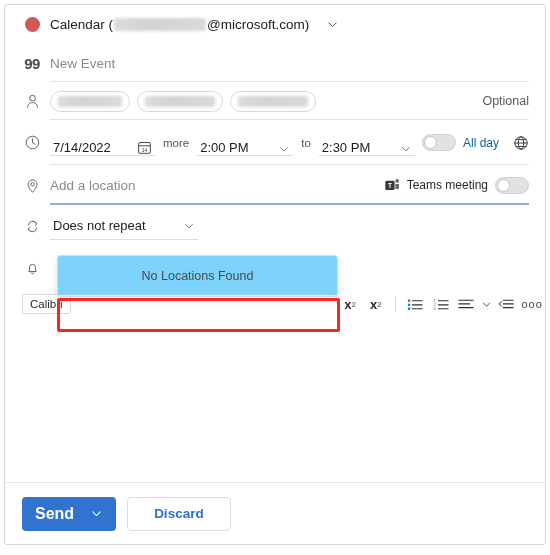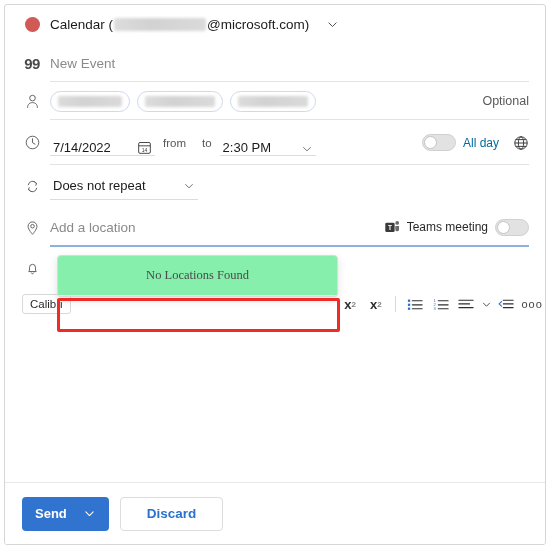--- a/index.html
+++ b/index.html
@@ -205,27 +205,26 @@
   }
   .sup, .sub { font-size: 13px; font-weight: 600; }
   .sup sup, .sub sub { font-size: 8px; color: #7f7f7f; font-weight: 600; }
   .dots { letter-spacing: 1px; font-size: 11px; color: #444; }
 
   
   .loc-dropdown {
     position: absolute;
     left: 52px; top: 250px;
     width: 281px;
-    background: #86efac;
+    background: #7dd3fc;
     border: 1px solid #dadada;
     border-radius: 4px;
     box-shadow: 0 3px 9px rgba(0,0,0,0.12);
     z-index: 30;
     overflow: hidden;
-    font-family: Liberation Serif, serif;
   }
   .dd-empty {
     height: 40px;
     display: flex;
     align-items: center;
     justify-content: center;
     font-size: 12.5px;
     color: #4a4a4a;
     border-bottom: 1px solid #ececec;
   }
@@ -262,21 +261,21 @@
     padding-left: 17px;
     gap: 11px;
     background: #fff;
   }
   .btn-send {
     height: 34px;
     background: #3174cf;
     color: #fff;
     border: none;
     border-radius: 4px;
-    font-size: 13px;
+    font-size: 16px;
     font-weight: bold;
     font-family: "Liberation Sans", sans-serif;
     display: flex;
     align-items: center;
     padding: 0 13px;
     gap: 16px;
     cursor: pointer;
   }
   .btn-discard {
     height: 34px;
@@ -353,22 +352,30 @@
       <span>7/14/2022</span>
       <span style="display:flex;margin-left:10px;">
         <svg width="15" height="15" viewBox="0 0 18 18">
           <rect x="2" y="3" width="14" height="13" rx="1.6" stroke="#3a3a3a" stroke-width="1.1" fill="none"></rect>
           <path d="M2 7 H16" stroke="#3a3a3a" stroke-width="1.1"></path>
           <text x="9" y="14" font-size="6" fill="#3a3a3a" text-anchor="middle" font-family="Liberation Sans, sans-serif">14</text>
         </svg>
       </span>
     </span>
 
-    <span class="lbl-sm">from</span>
-
+    <span class="lbl-sm">more</span>
+
+    <span class="field time-field">
+      <span>2:00 PM</span>
+      <span class="chev">
+        <svg width="12" height="12" viewBox="0 0 16 16">
+            <path d="M3.5 6 L8 10.5 L12.5 6" stroke="currentColor" stroke-width="1.1" fill="none" stroke-linecap="round" stroke-linejoin="round"></path>
+          </svg>
+      </span>
+    </span>
 
     <span class="lbl-sm">to</span>
 
     <span class="field time-field">
       <span>2:30 PM</span>
       <span class="chev">
         <svg width="12" height="12" viewBox="0 0 16 16">
             <path d="M3.5 6 L8 10.5 L12.5 6" stroke="currentColor" stroke-width="1.1" fill="none" stroke-linecap="round" stroke-linejoin="round"></path>
           </svg>
       </span>
@@ -383,39 +390,20 @@
         <svg width="16" height="16" viewBox="0 0 18 18">
           <circle cx="9" cy="9" r="7" stroke="currentColor" stroke-width="1.1" fill="none"></circle>
           <ellipse cx="9" cy="9" rx="3" ry="7" stroke="currentColor" stroke-width="1.1" fill="none"></ellipse>
           <path d="M2 9 H16 M3 5.2 H15 M3 12.8 H15" stroke="currentColor" stroke-width="1.1" fill="none"></path>
         </svg>
       </span>
     </span>
     <span class="underline"></span>
   </div>
 
-  <div class="row rep-row">
-    <span class="rail-icon">
-      <svg width="17" height="17" viewBox="0 0 20 20">
-        <path d="M5 8 A5.2 5.2 0 0 1 14.5 6.2" stroke="currentColor" stroke-width="1.1" fill="none" stroke-linecap="round"></path>
-        <path d="M15 12 A5.2 5.2 0 0 1 5.5 13.8" stroke="currentColor" stroke-width="1.1" fill="none" stroke-linecap="round"></path>
-        <path d="M12.6 5.1 L14.8 6.3 L13.9 8.6" stroke="currentColor" stroke-width="1.1" fill="none" stroke-linecap="round" stroke-linejoin="round"></path>
-        <path d="M7.4 14.9 L5.2 13.7 L6.1 11.4" stroke="currentColor" stroke-width="1.1" fill="none" stroke-linecap="round" stroke-linejoin="round"></path>
-      </svg>
-    </span>
-    <span class="rep-field">
-      <span>Does not repeat</span>
-      <span class="chev">
-        <svg width="12" height="12" viewBox="0 0 16 16">
-            <path d="M3.5 6 L8 10.5 L12.5 6" stroke="currentColor" stroke-width="1.1" fill="none" stroke-linecap="round" stroke-linejoin="round"></path>
-          </svg>
-      </span>
-    </span>
-  </div>
-
   <div class="row loc-row">
     <span class="rail-icon">
       <svg width="17" height="17" viewBox="0 0 20 20">
         <path d="M10 18 C10 18 15.2 12.4 15.2 8.6 A5.2 5.2 0 0 0 4.8 8.6 C4.8 12.4 10 18 10 18 Z" stroke="currentColor" stroke-width="1.1" fill="none" stroke-linejoin="round"></path>
         <circle cx="10" cy="8.5" r="2.1" stroke="currentColor" stroke-width="1.1" fill="none"></circle>
       </svg>
     </span>
     <span class="loc-ph">Add a location</span>
     <span class="teams-wrap">
       <span style="display:flex;">
@@ -425,20 +413,39 @@
           <circle cx="15.5" cy="4.2" r="2.2" fill="#6b6b6b"></circle>
           <path d="M13.3 7.8 h4.4 v4.1 a2.2 2.2 0 0 1 -2.2 2.2 a2.2 2.2 0 0 1 -2.2 -2.2 z" fill="#6b6b6b"></path>
         </svg>
       </span>
       <span class="teams-lbl">Teams meeting</span>
       <span class="toggle">
           <span class="knob"></span>
         </span>
     </span>
     <span class="loc-underline"></span>
+  </div>
+
+  <div class="row rep-row">
+    <span class="rail-icon">
+      <svg width="17" height="17" viewBox="0 0 20 20">
+        <path d="M5 8 A5.2 5.2 0 0 1 14.5 6.2" stroke="currentColor" stroke-width="1.1" fill="none" stroke-linecap="round"></path>
+        <path d="M15 12 A5.2 5.2 0 0 1 5.5 13.8" stroke="currentColor" stroke-width="1.1" fill="none" stroke-linecap="round"></path>
+        <path d="M12.6 5.1 L14.8 6.3 L13.9 8.6" stroke="currentColor" stroke-width="1.1" fill="none" stroke-linecap="round" stroke-linejoin="round"></path>
+        <path d="M7.4 14.9 L5.2 13.7 L6.1 11.4" stroke="currentColor" stroke-width="1.1" fill="none" stroke-linecap="round" stroke-linejoin="round"></path>
+      </svg>
+    </span>
+    <span class="rep-field">
+      <span>Does not repeat</span>
+      <span class="chev">
+        <svg width="12" height="12" viewBox="0 0 16 16">
+            <path d="M3.5 6 L8 10.5 L12.5 6" stroke="currentColor" stroke-width="1.1" fill="none" stroke-linecap="round" stroke-linejoin="round"></path>
+          </svg>
+      </span>
+    </span>
   </div>
 
   <div class="row rem-row">
     <span class="rail-icon">
       <svg width="17" height="17" viewBox="0 0 20 20">
         <path d="M5.6 13.6 C5.6 13.6 6.5 12.6 6.5 10.6 V8.6 A3.5 3.5 0 0 1 13.5 8.6 V10.6 C13.5 12.6 14.4 13.6 14.4 13.6 Z" stroke="currentColor" stroke-width="1.1" fill="none" stroke-linejoin="round"></path>
         <path d="M8.6 15.2 A1.5 1.5 0 0 0 11.4 15.2" stroke="currentColor" stroke-width="1.1" fill="none" stroke-linecap="round"></path>
       </svg>
     </span>
   </div>

